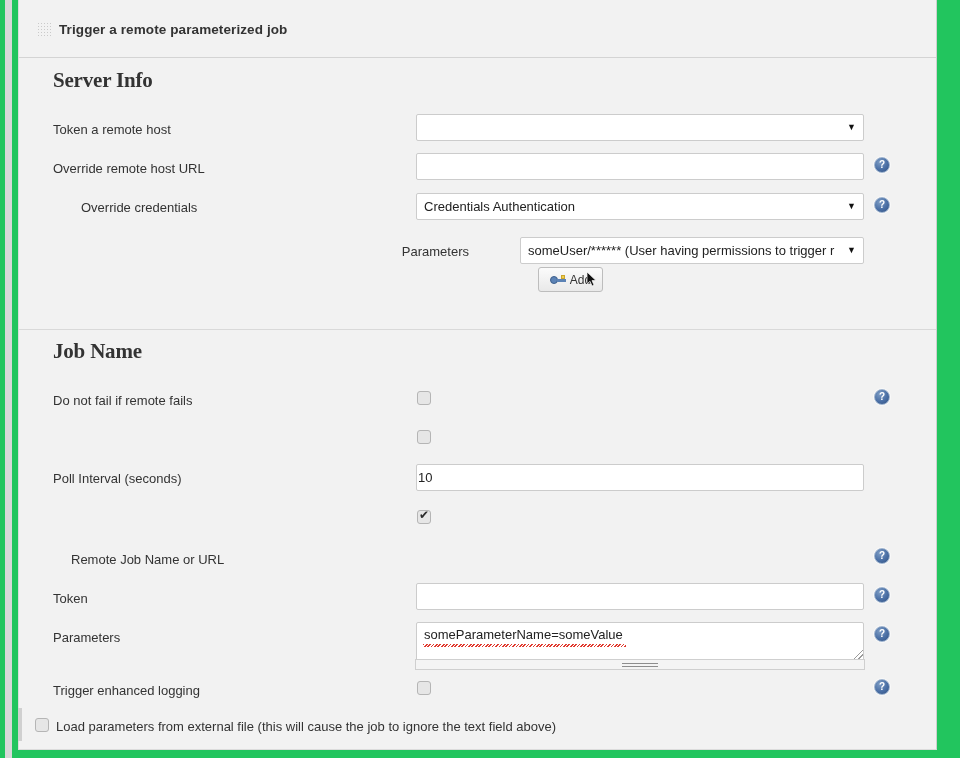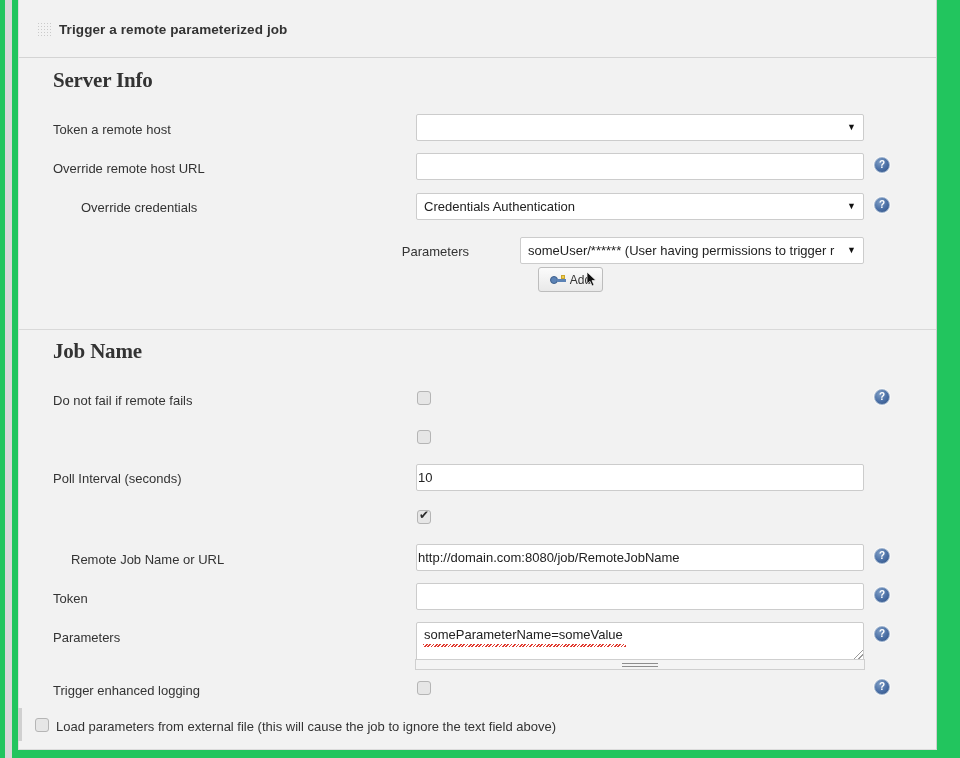--- a/index.html
+++ b/index.html
@@ -260,21 +260,20 @@
     <div class="help" style="left:855px; top:389px;"></div>
 
     <div class="cbx" style="left:398px; top:430px;"></div>
 
     <div class="flabel" style="left:34px; top:471px;">Poll Interval (seconds)</div>
     <input class="txt" style="left: 397px; top: 464px; width: 448px;" value="10">
 
     <div class="cbx checked" style="left:398px; top:510px;"></div>
 
     <div class="flabel" style="left:52px; top:552px;">Remote Job Name or URL</div>
-    <input class="txt" style="left: 397px; top: 544px; width: 448px;" value="http://domain.com:8080/job/RemoteJobName">
     <div class="help" style="left:855px; top:548px;"></div>
 
     <div class="flabel" style="left:34px; top:591px;">Token</div>
     <input class="txt" style="left: 397px; top: 583px; width: 448px;" value="">
     <div class="help" style="left:855px; top:587px;"></div>
 
     <div class="flabel" style="left:34px; top:630px;">Parameters</div>
     <textarea class="ta" style="left: 397px; top: 622px; width: 448px; height: 44px;">someParameterName=someValue</textarea>
     <div class="ta-underline" style="left:404px; top:644px; width:203px;"></div>
     <div class="resize-grip" style="left:835px; top:650px;"></div>

